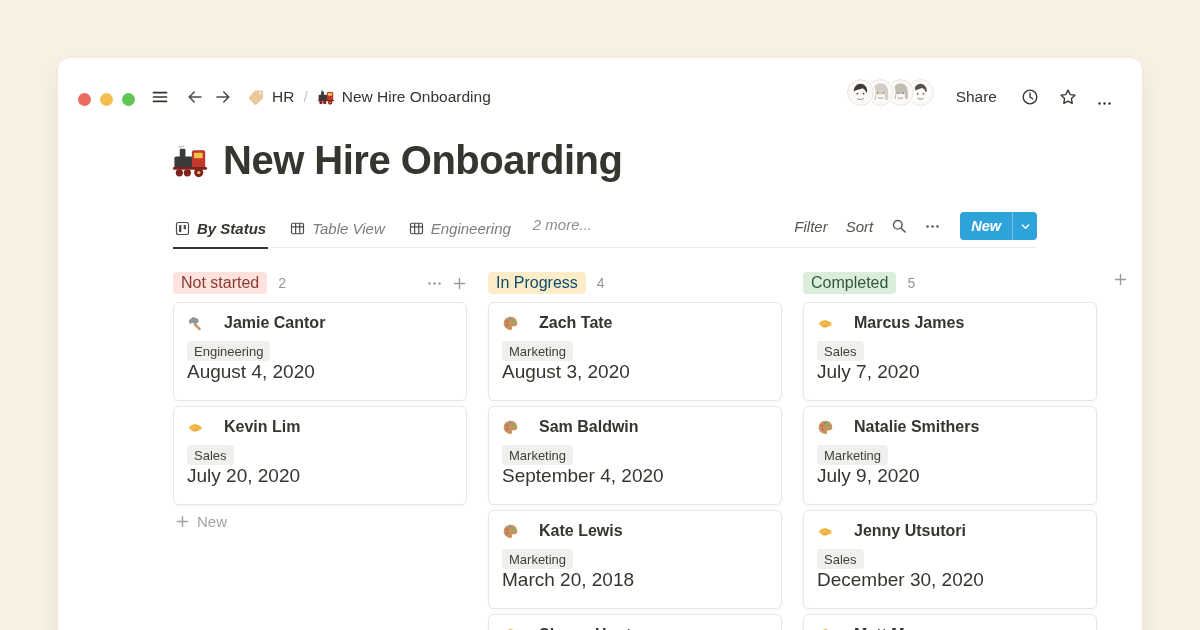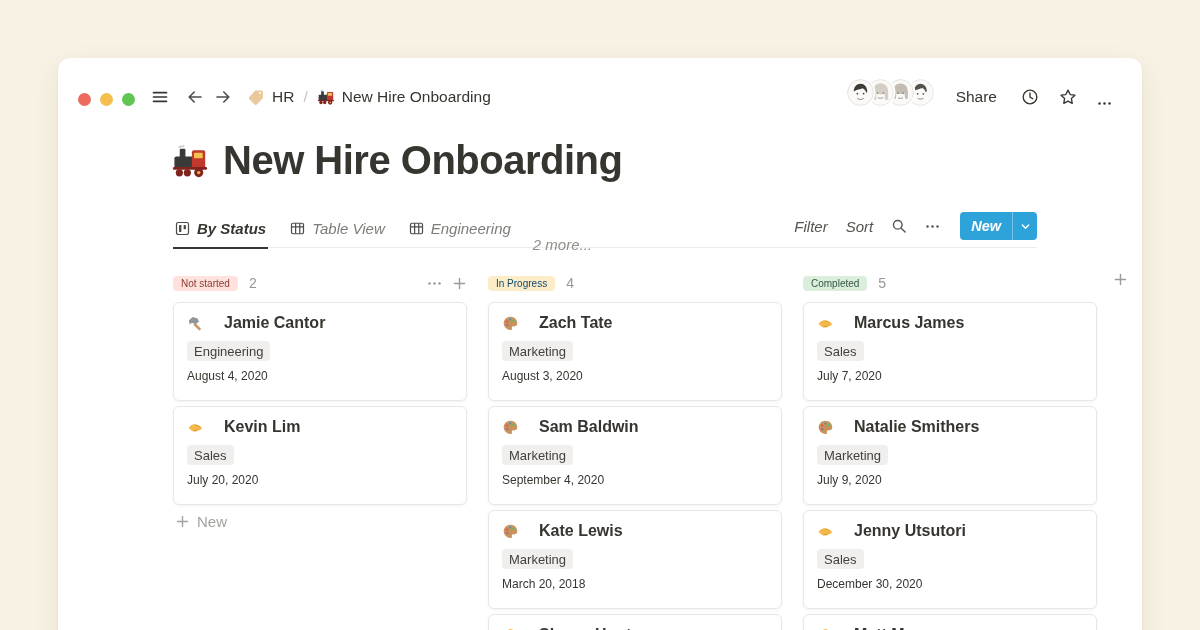--- a/index.html
+++ b/index.html
@@ -40,50 +40,50 @@
   .page-title { font-size:40px; font-weight:700; letter-spacing:-.5px; color:#37352F; }
   
   .tabs-row {
     position:absolute; left:115px; top:153px; width:864px; height:37px;
     display:flex; align-items:center; border-bottom:1px solid #EDECE9;font-style:italic;
   }
   .tab { display:flex; align-items:center; gap:7px; font-size:15px; color:#7D7C78;
          padding:0 2px 10px; margin-right:20px; position:relative; top:4px; cursor:default; }
   .tab svg { display:block; }
   .tab.active { color:#37352F; font-weight:600; border-bottom:2px solid #37352F; margin-bottom:-2px; }
-  .tab-more { font-size:15px; color:#908F8B; padding-bottom:10px; position:relative; top:20px; }
+  .tab-more { font-size:15px; color:#908F8B; padding-bottom:10px; position:relative; top:0; }
   .tabs-right { margin-left:auto; display:flex; align-items:center; gap:18px; padding-bottom:6px; }
   .tool-label { font-size:15px; color:#55544F; }
   .tool-icon { color:#55544F; display:inline-flex; }
   .new-btn { display:flex; align-items:center; background:#2EA3D9; border-radius:4px; height:28px; overflow:hidden; margin-left:2px; }
   .new-btn-label { color:#fff; font-size:14.5px; font-weight:600; padding:0 11px; }
   .new-btn-divider { width:1px; height:28px; background:rgba(255,255,255,.35); }
   .new-btn-chevron { width:24px; display:flex; align-items:center; justify-content:center; }
   
   .board { position:absolute; left:115px; top:212px; width:969px; }
   .columns { display:flex; gap:21px; }
   .col { width:294px; flex:none; }
   .col-head { display:flex; align-items:center; height:26px; margin-bottom:6px; }
-  .badge { font-size:10px; padding:2px 8px; border-radius:4px; }
+  .badge { font-size:16px; padding:2px 8px; border-radius:4px; }
   .badge-c0 { background:#FFE2DD; color:#893B33; }
   .badge-c1 { background:#FDECC8; color:#0c4a6e; }
   .badge-c2 { background:#DBEDDB; color:#31583E; }
   .col-count { font-size:14px; color:#989794; margin-left:11px; }
   .col-actions { margin-left:auto; display:flex; align-items:center; gap:10px; color:#9B9A97; }
   .col-actions .tool-icon { color:#9B9A97; }
   .card {
     background:#fff; border:1px solid #E9E7E3; border-radius:6px;
     box-shadow:0 1px 3px rgba(15,15,15,.05);
     padding:11px 13px 11px; margin-bottom:5px; height:99px;
   }
   .card-title { display:flex; align-items:center; gap:20px; font-size:16px; font-weight:600; color:#37352F; }
   .card-title svg { display:block; }
   .card-tag { display:inline-block; margin-top:9px; font-size:13px; color:#43413C;
               background:#F0EFED; border-radius:4px; padding:2.5px 7px; }
-  .card-date { margin-top:8px; font-size:12px; color:#37352F; }
+  .card-date { margin-top:0; font-size:19px; color:#37352F; }
   .col-footer { display:flex; align-items:center; gap:7px; color:#A3A29E; font-size:15px; margin-top:8px; padding-left:2px; }
   .col-footer .tool-icon { color:#A3A29E; }
   .add-group { position:absolute; right:14px; top:214px; color:#9B9A97; }
 </style>
 </head>
 <body>
 
 <div class="window">
 
   <div class="topbar">

